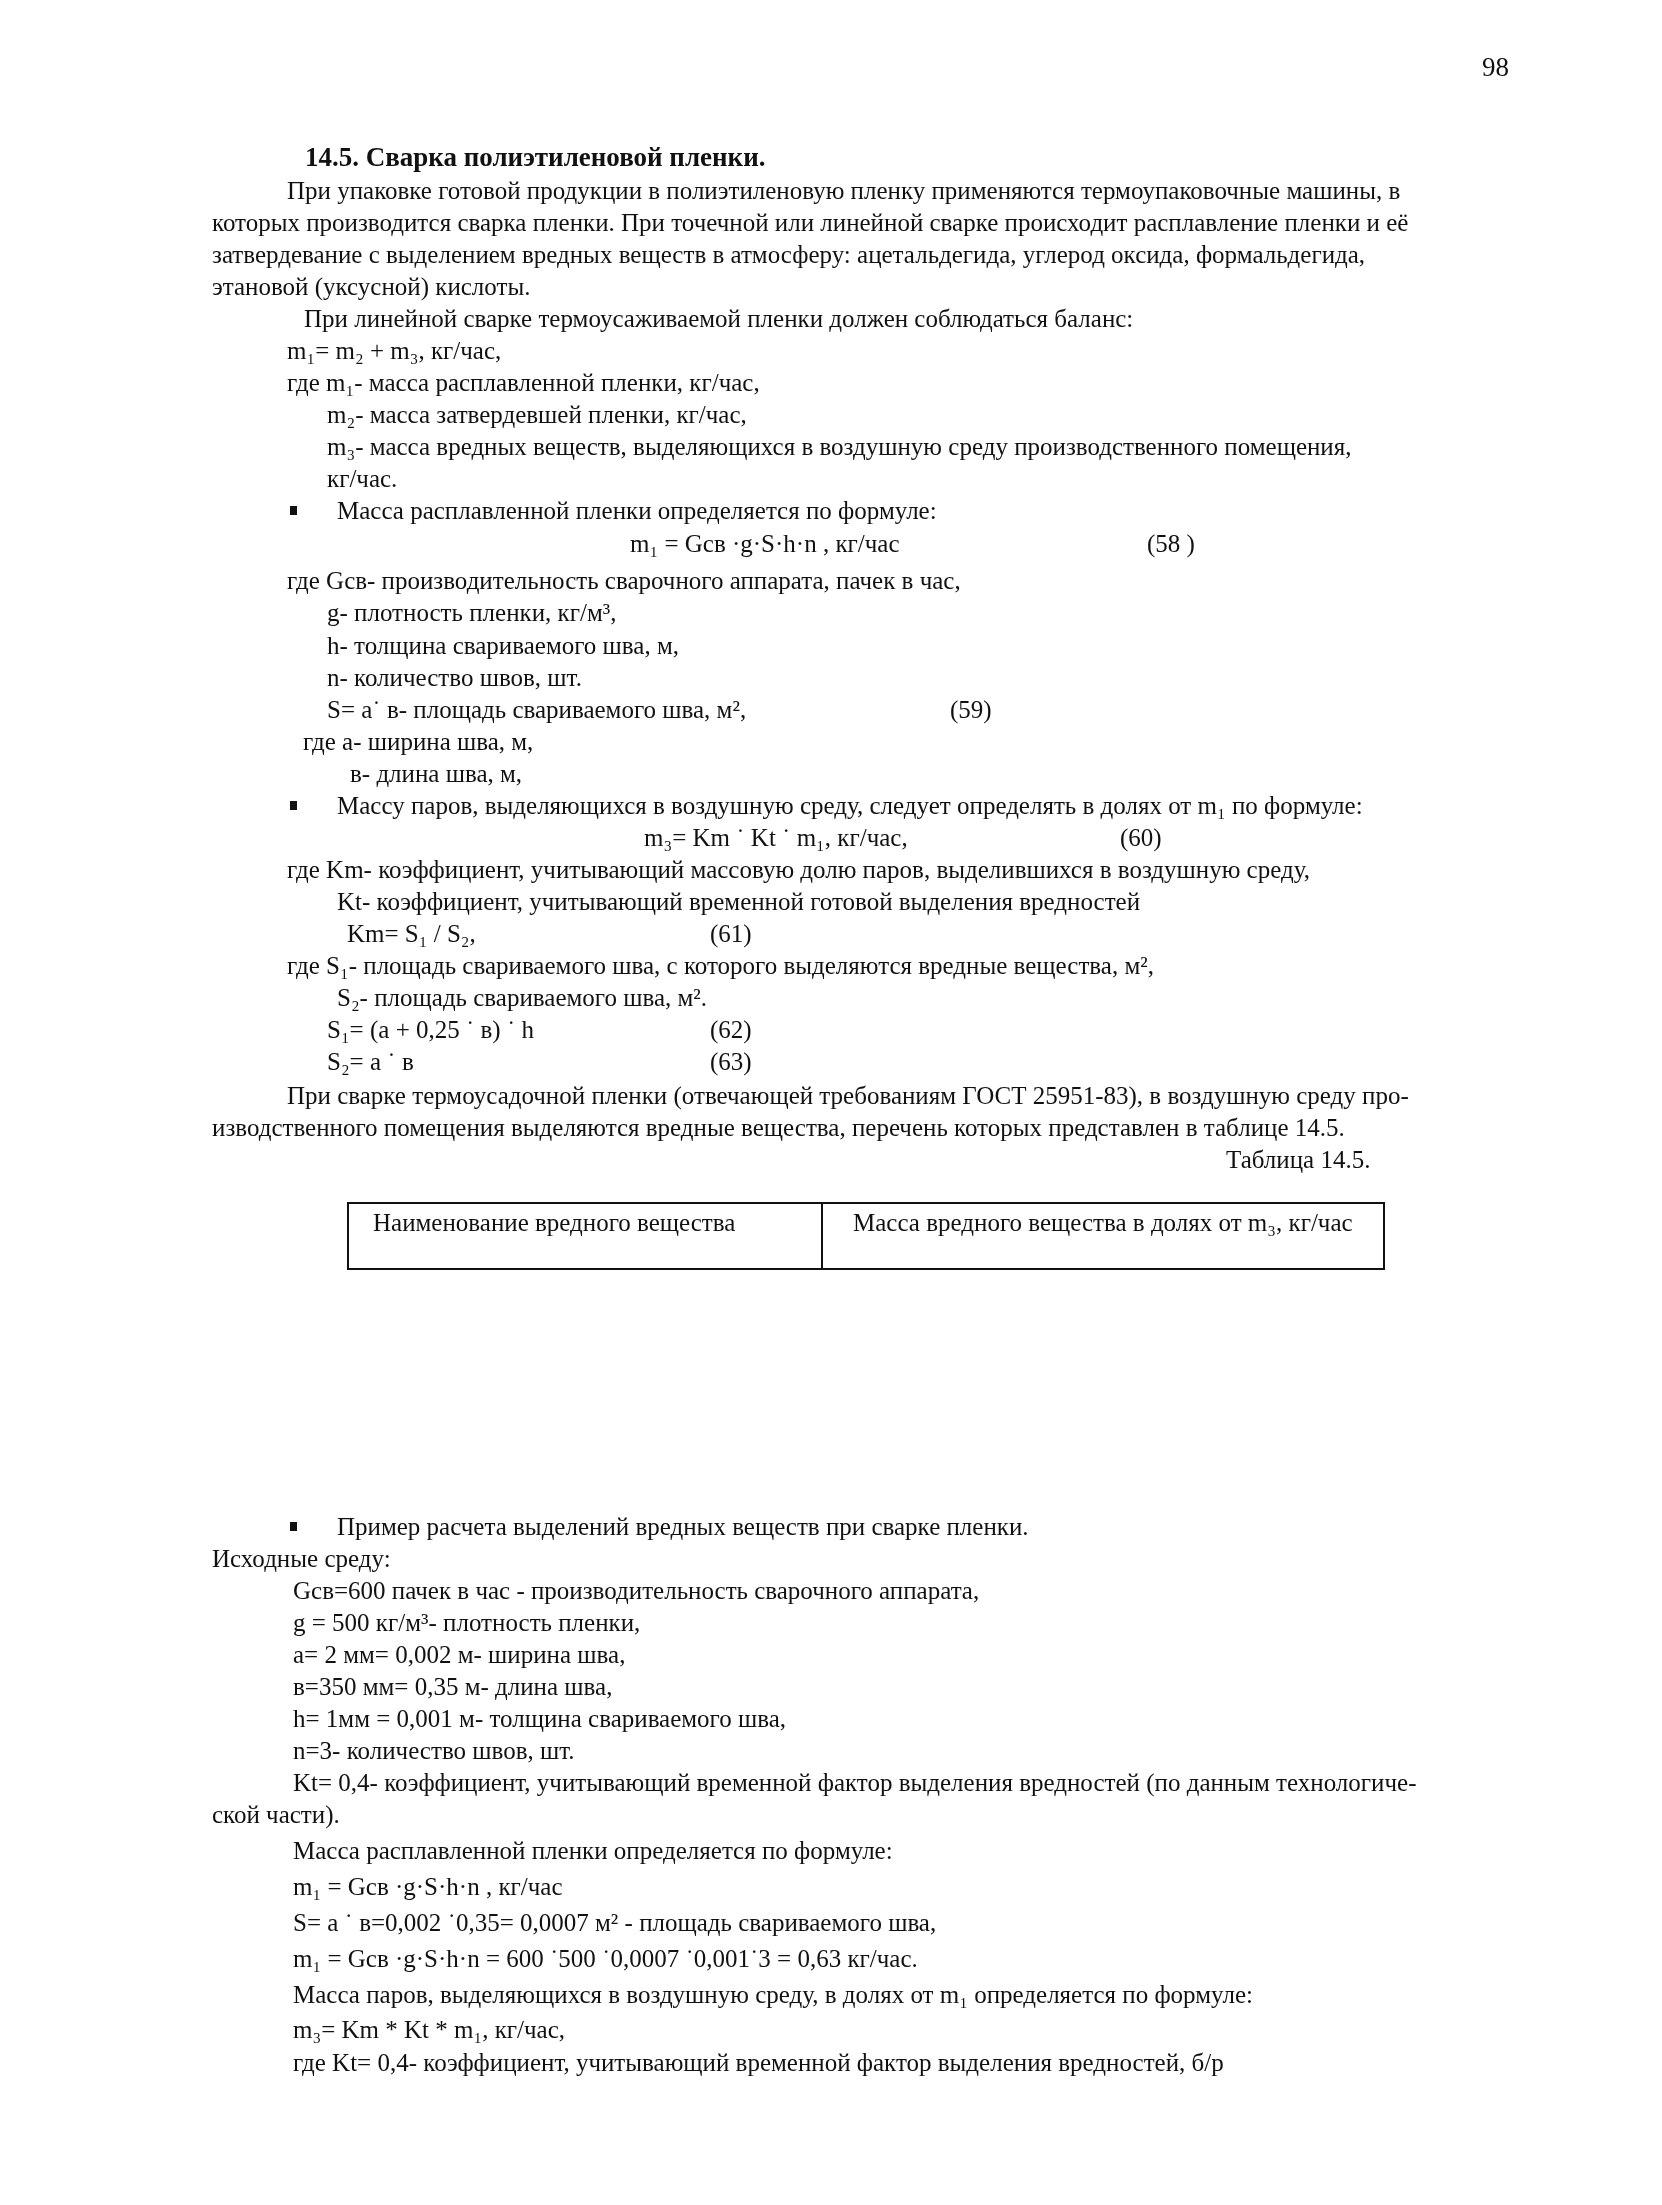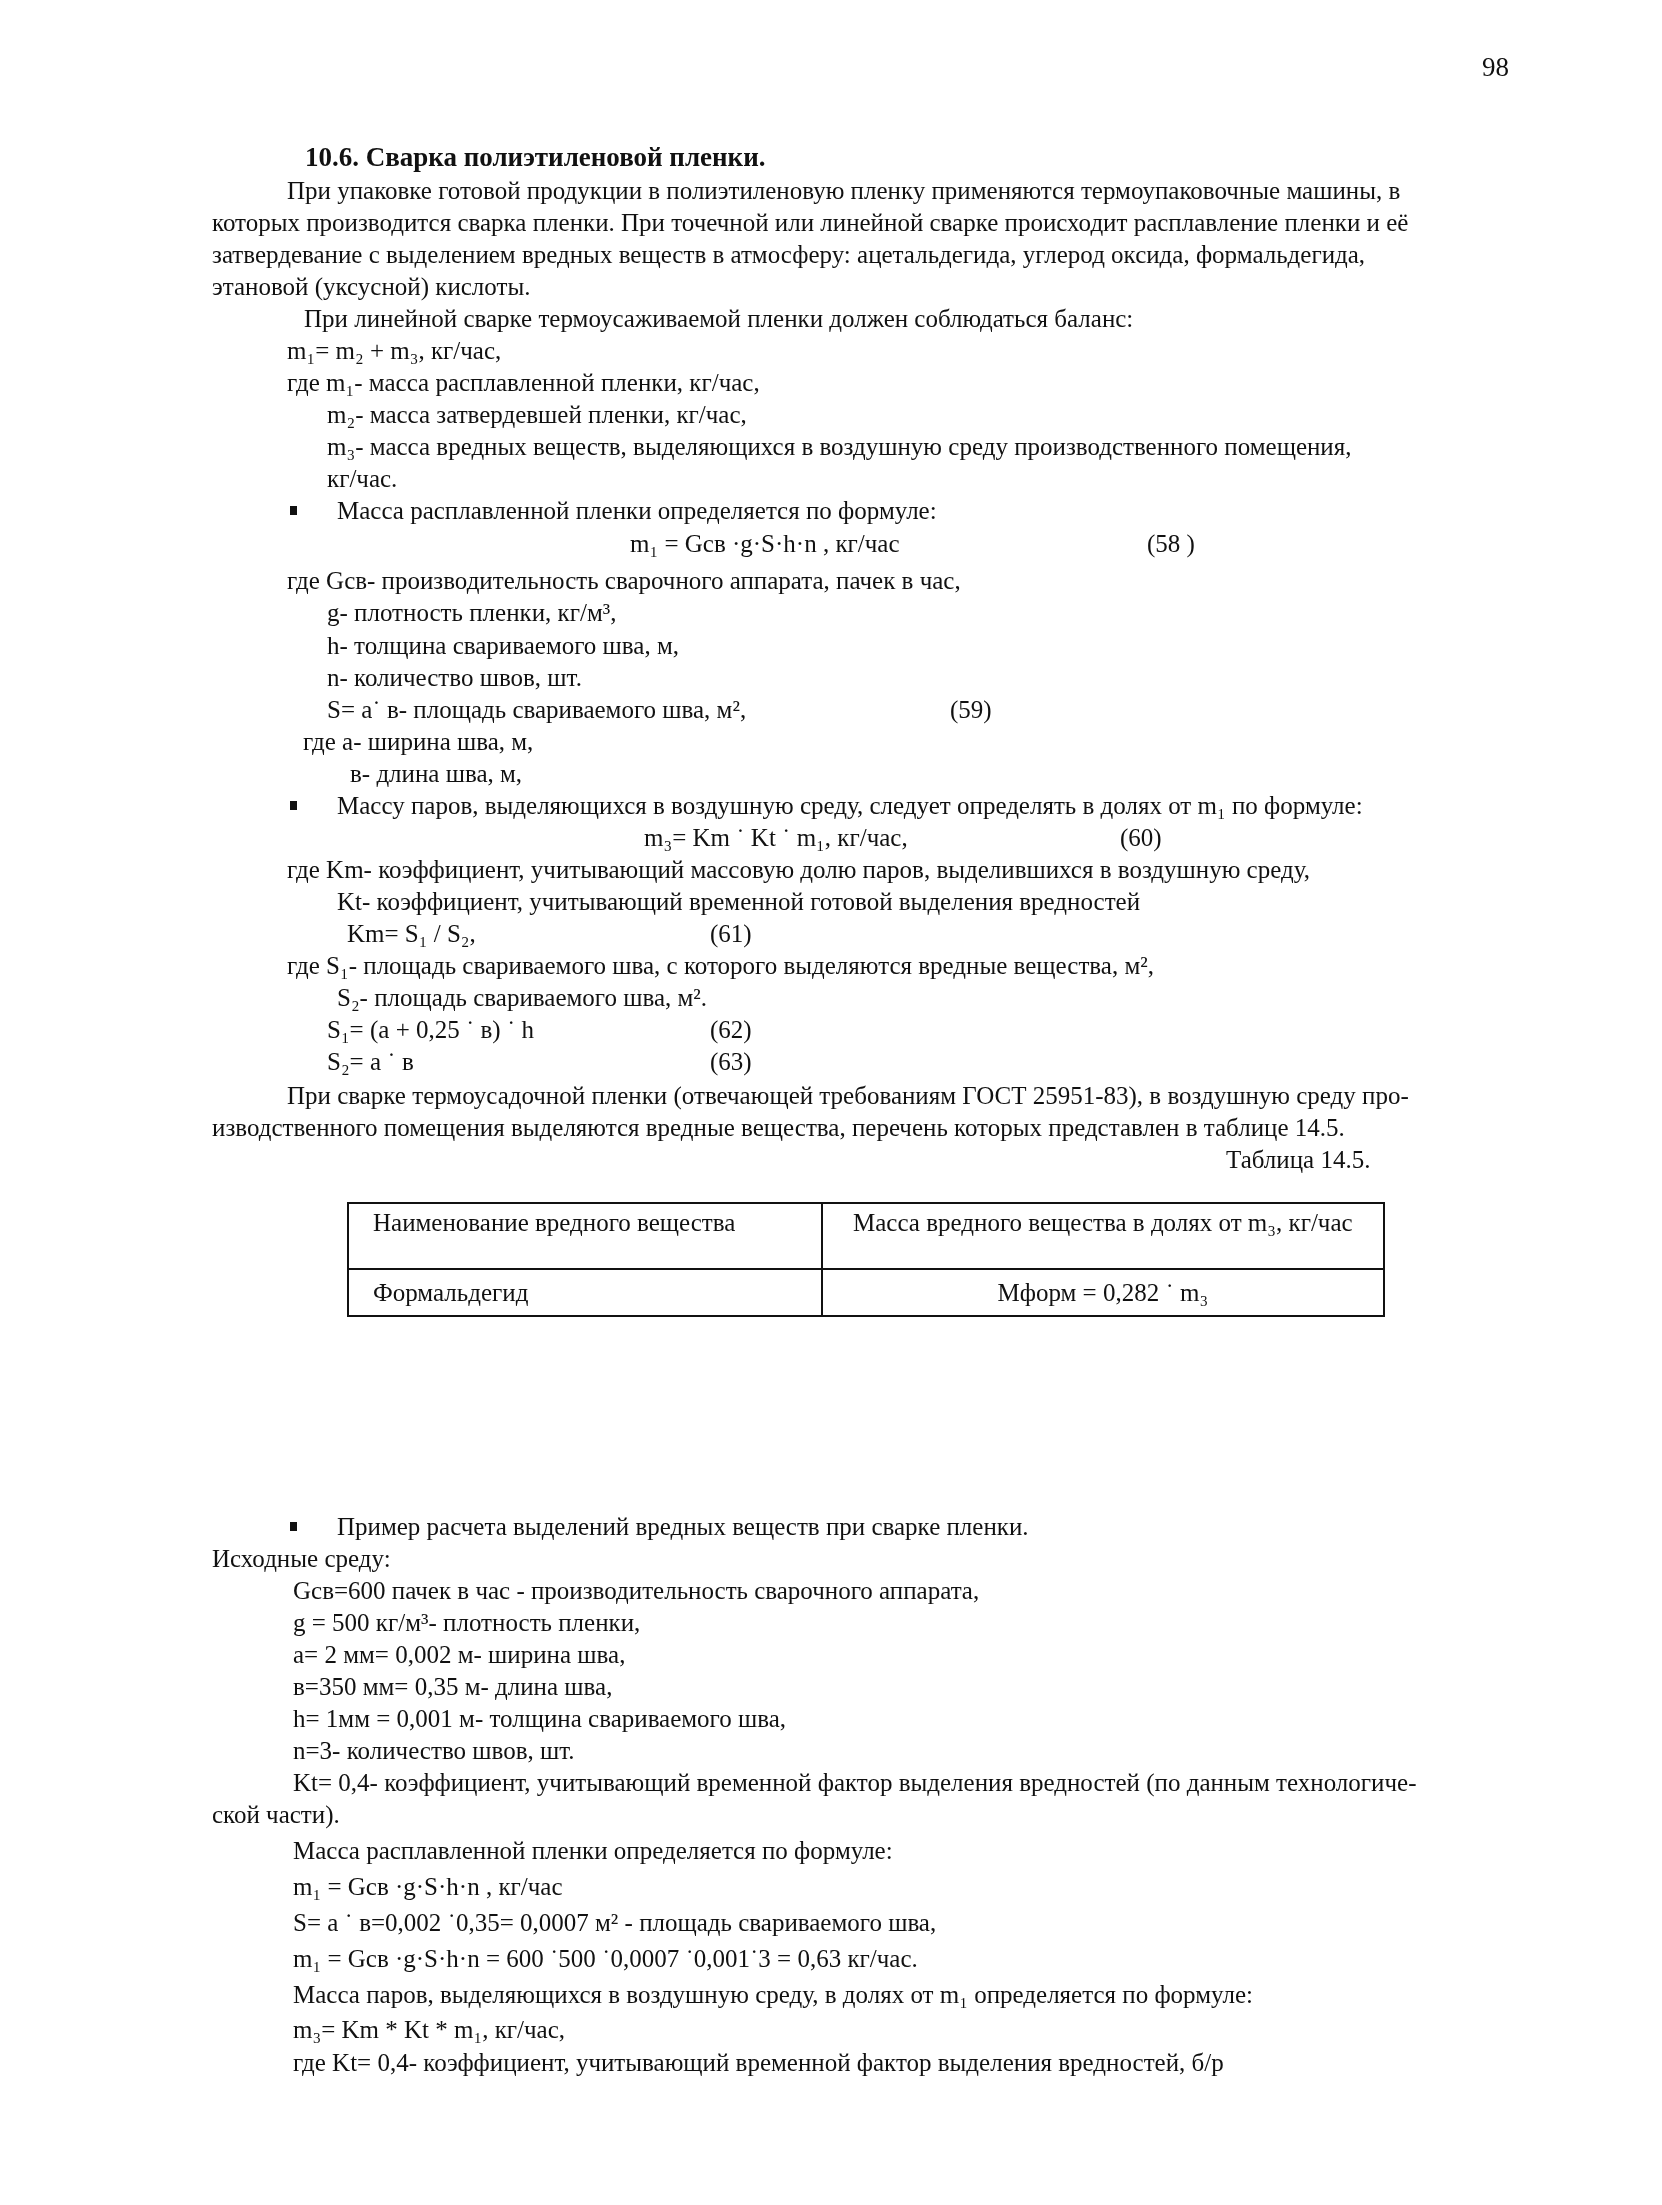--- a/index.html
+++ b/index.html
@@ -30,21 +30,21 @@
   .tbl tr.hdr td { height: 61px; vertical-align: top; padding-top: 2.7px; }
   .tbl tr.r1 td { height: 52px; }
   .tbl tr.r2 td { height: 45px; }
   .tbl tr.r3 td { height: 45px; }
   .tbl tr.r4 td { height: 45px; }
 </style>
 </head>
 <body>
 
 <div class="page-number">98</div>
-<div class="heading">10.6. Сварка полиэтиленовой пленки.</div>
+<div class="heading">14.5. Сварка полиэтиленовой пленки.</div>
 
 <div class="line" style="left:287px;top:175px">При упаковке готовой продукции в полиэтиленовую пленку применяются термоупаковочные машины, в</div>
 <div class="line" style="left:212px;top:207px">которых производится сварка пленки. При точечной или линейной сварке происходит расплавление пленки и её</div>
 <div class="line" style="left:212px;top:239px">затвердевание с выделением вредных веществ в атмосферу: ацетальдегида, углерод оксида, формальдегида,</div>
 <div class="line" style="left:212px;top:271px">этановой (уксусной) кислоты.</div>
 
 <div class="line" style="left:304px;top:303px">При линейной сварке термоусаживаемой пленки должен соблюдаться баланс:</div>
 <div class="line" style="left:287px;top:335px">m₁= m₂ + m₃, кг/час,</div>
 <div class="line" style="left:287px;top:367px">где m₁- масса расплавленной пленки, кг/час,</div>
 <div class="line" style="left:327px;top:399px">m₂- масса затвердевшей пленки, кг/час,</div>
@@ -83,24 +83,20 @@
 <div class="line" style="left:287px;top:1080px">При сварке термоусадочной пленки (отвечающей требованиям ГОСТ 25951-83), в воздушную среду про-</div>
 <div class="line" style="left:212px;top:1112px">изводственного помещения выделяются вредные вещества, перечень которых представлен в таблице 14.5.</div>
 <div class="line" style="left:1226px;top:1144px">Таблица 14.5.</div>
 
 <table class="tbl">
   <tbody>
       <tr class="hdr">
     <td class="c1">Наименование вредного вещества</td>
     <td class="c2">Масса вредного вещества в долях от m₃, кг/час</td>
   </tr>
-  <tr class="r3">
-    <td class="c1">Формальдегид</td>
-    <td class="c2">Mформ = 0,282 ˙ m₃</td>
-  </tr>
 </tbody>
   </table>
 
 <div class="line bullet" style="left:337px;top:1511px">Пример расчета выделений вредных веществ при сварке пленки.</div>
 <div class="line" style="left:212px;top:1543px">Исходные среду:</div>
 <div class="line" style="left:293px;top:1575px">Gсв=600 пачек в час - производительность сварочного аппарата,</div>
 <div class="line" style="left:293px;top:1607px">g = 500 кг/м³- плотность пленки,</div>
 <div class="line" style="left:293px;top:1639px">a= 2 мм= 0,002 м- ширина шва,</div>
 <div class="line" style="left:293px;top:1671px">в=350 мм= 0,35 м- длина шва,</div>
 <div class="line" style="left:293px;top:1703px">h= 1мм = 0,001 м- толщина свариваемого шва,</div>

